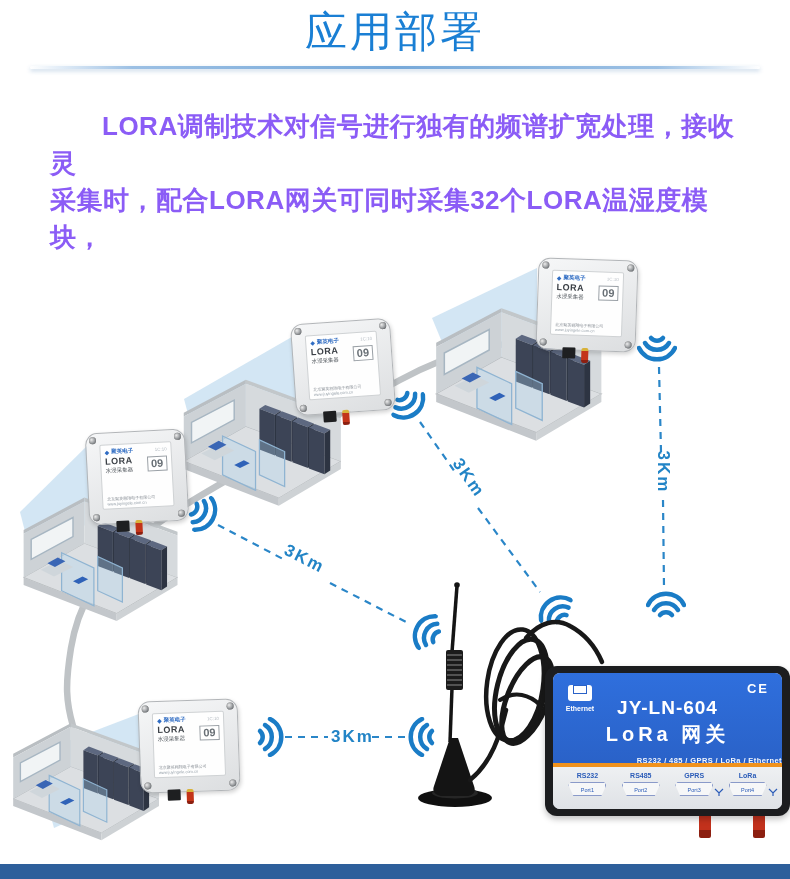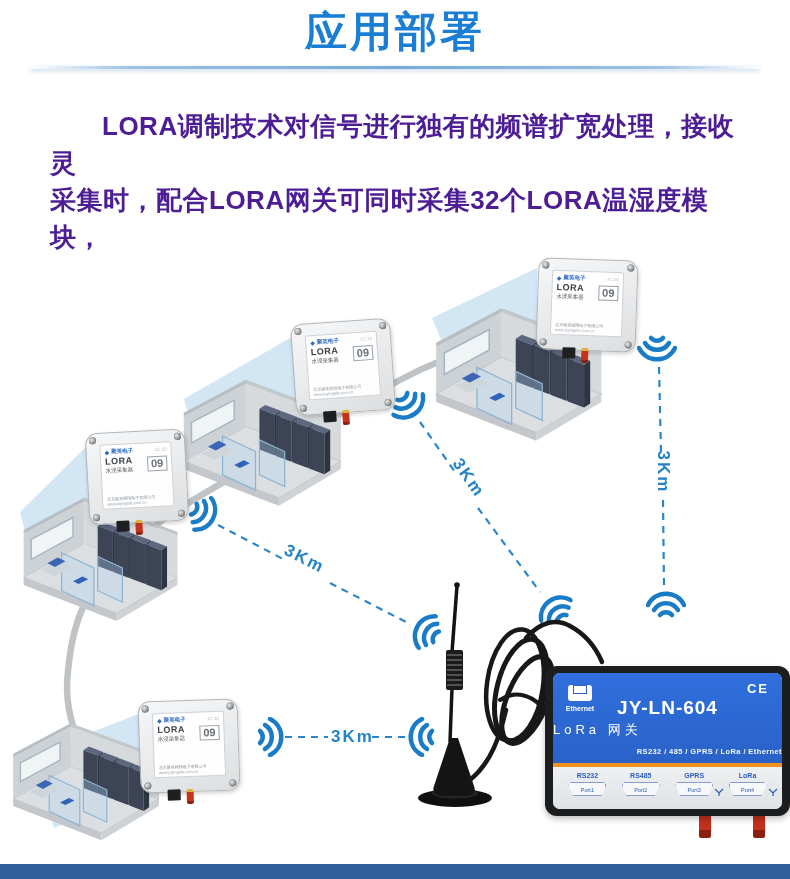--- a/index.html
+++ b/index.html
@@ -4,32 +4,32 @@
 <style>
   html,body{margin:0;padding:0;}
   body{
     width:790px;height:879px;position:relative;overflow:hidden;
     background:#ffffff;
     font-family:"Liberation Sans","DejaVu Sans",sans-serif;
   }
   
   .header{position:absolute;top:6px;left:0;right:0;text-align:center;z-index:6;}
   .header .title{
-    display:inline-block;font-size:42px;font-weight:700;color:#1a7fd4;
+    display:inline-block;font-size:42px;font-weight:400;color:#1a7fd4;
     letter-spacing:3px;line-height:52px;
   }
   .divider{
     position:absolute;top:66px;left:30px;right:30px;height:3px;z-index:6;border-radius:2px;
     background:linear-gradient(90deg,rgba(150,190,230,0) 0%,#9cc0e4 14%,#77a9d9 50%,#9cc0e4 86%,rgba(150,190,230,0) 100%);
     box-shadow:0 2px 4px rgba(120,160,200,.45);
   }
   
   .intro{
     position:absolute;top:108px;left:50px;width:692px;z-index:6;
-    color:#4c1d95;font-size:26px;font-weight:bold;line-height:37px;letter-spacing:0.5px;
+    color:#8b5cf6;font-size:26px;font-weight:bold;line-height:37px;letter-spacing:0.5px;
   }
   .intro .line.first{text-indent:2em;}
   
   .diagram-svg{position:absolute;left:0;top:0;z-index:1;}
   
   .km-label{
     position:absolute;z-index:2;color:#2284c6;font-weight:bold;font-size:17px;
     letter-spacing:2px;white-space:nowrap;
   }
   .km1{left:447px;top:468px;transform:rotate(55deg);}
@@ -77,21 +77,21 @@
   }
   .gw-label{height:100%;border-radius:7px;overflow:hidden;display:flex;flex-direction:column;background:#e9ebee;}
   .gw-blue{position:relative;height:90px;flex:none;color:#fff;
     background:linear-gradient(#2f6fdd,#2a62c8);}
   .gw-logo-wrap{position:absolute;left:9px;top:9px;width:36px;text-align:center;}
   .gw-logo-box{width:24px;height:16px;margin:0 auto;background:#ffffff;border-radius:3px;}
   .gw-logo-box::after{content:"";display:block;width:12px;height:7px;border:1.5px solid #2a62c8;margin:2.5px auto 0;}
   .gw-eth{font-size:7px;font-weight:bold;margin-top:4px;}
   .gw-ce{position:absolute;right:13px;top:8px;font-size:13px;font-weight:bold;letter-spacing:2px;}
   .gw-model{text-align:center;margin-top:24px;font-size:19px;font-weight:bold;letter-spacing:1px;}
-  .gw-name{margin-top:2px;font-size:13px;font-weight:normal;letter-spacing:4px;}
+  .gw-name{text-align:center;margin-top:2px;font-size:20px;font-weight:bold;letter-spacing:4px;}
   .gw-ifaces{text-align:right;margin-top:8px;font-size:7.5px;font-weight:bold;letter-spacing:.4px;opacity:.95;}
   .gw-orange{height:4px;background:#f0921d;flex:none;}
   .gw-ports{flex:1;display:flex;justify-content:space-evenly;align-items:flex-start;padding-top:5px;
     background:linear-gradient(#eef0f2,#dfe2e6);}
   .gw-portcol{text-align:center;position:relative;}
   .gw-portlabel{font-size:7px;font-weight:bold;color:#2b5cb8;margin-bottom:3px;}
   .gw-db9{
     width:38px;height:14px;background:#f6f7f8;border:1px solid #8a9ac9;
     clip-path:polygon(6% 0,94% 0,100% 22%,87% 100%,13% 100%,0 22%);
     font-size:5.5px;color:#2b5cb8;line-height:14px;box-sizing:border-box;

